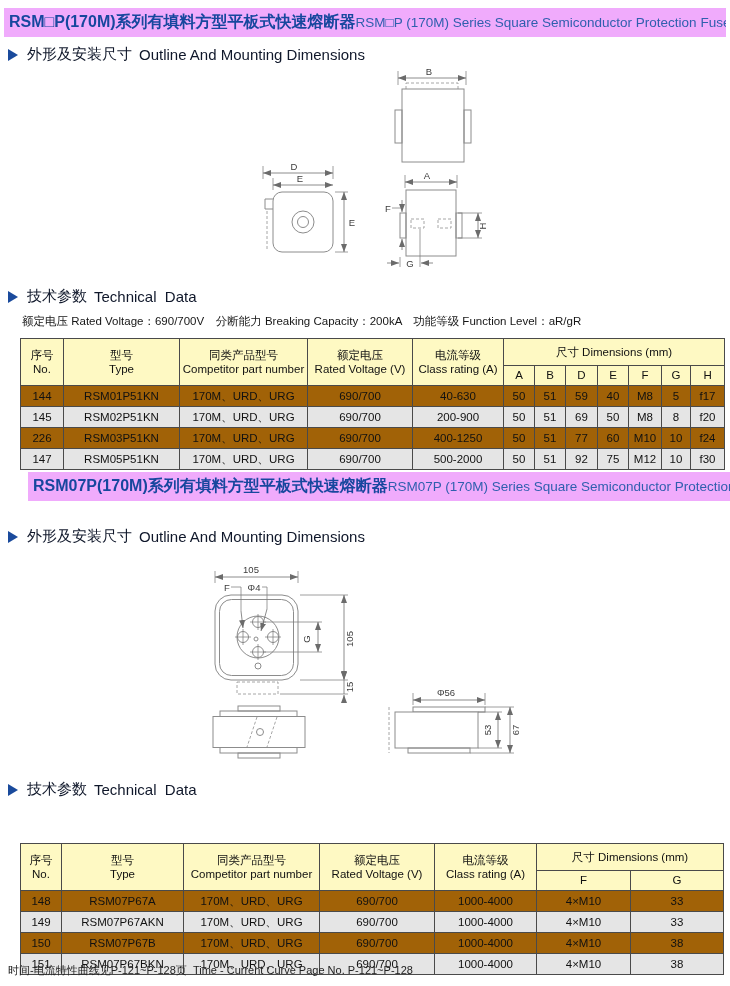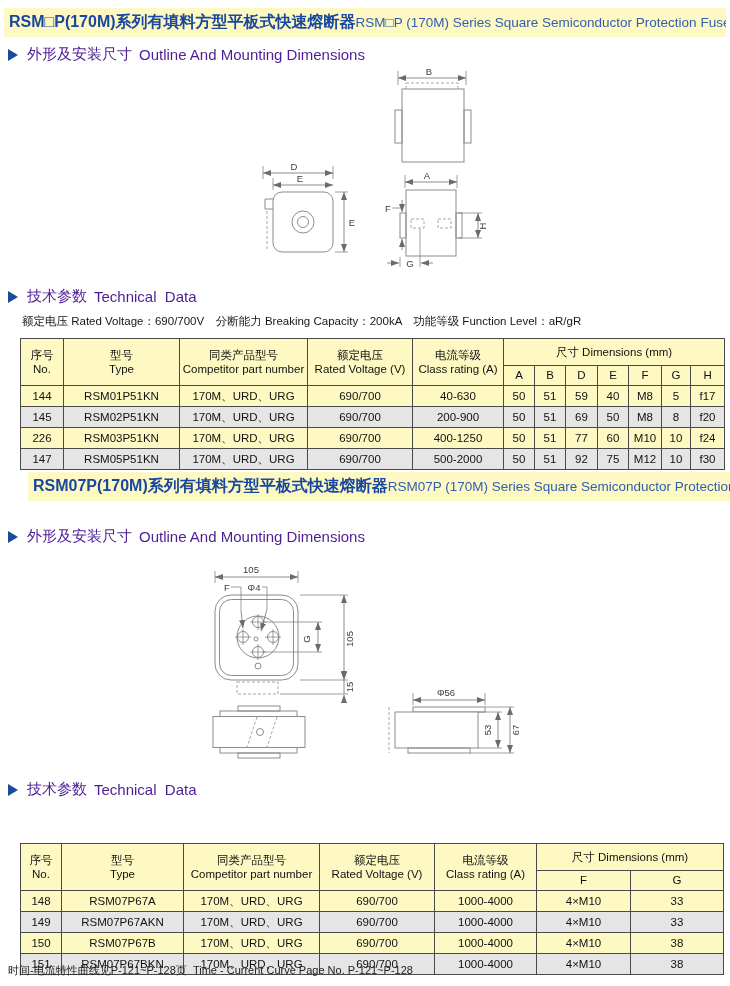--- a/index.html
+++ b/index.html
@@ -1,39 +1,39 @@
 <!DOCTYPE html>
 <html><head>
 <meta charset="utf-8">
 <style>
   html,body{margin:0;padding:0;background:#ffffff;}
   .page{position:relative;width:730px;height:986px;background:#ffffff;
         font-family:"Liberation Sans","DejaVu Sans",sans-serif;color:#1a1a1a;overflow:hidden;}
 
-  .band{position:absolute;left:4px;width:712px;height:29px;background:#fef9c3;
+  .band{position:absolute;left:4px;width:712px;height:29px;background:#f0abfc;
         display:flex;align-items:center;justify-content:space-between;
         padding:0 5px;white-space:nowrap;overflow:hidden;}
   .band-cn{color:#17479e;font-weight:bold;font-size:16px;}
   .band-en{color:#2f5fae;font-size:13.5px;}
 
-  .sec{position:absolute;left:8px;display:flex;align-items:center;font-size:15px;color:#4c1d95;white-space:pre;}
+  .sec{position:absolute;left:8px;display:flex;align-items:center;font-size:15px;color:#0f172a;white-space:pre;}
   .tri{width:0;height:0;border-left:10px solid #1a4a9c;border-top:6px solid transparent;
        border-bottom:6px solid transparent;margin-right:9px;}
   .sec-cn{margin-right:7px;}
 
   .ratings{position:absolute;left:22px;font-size:11.5px;color:#161616;white-space:pre;}
 
   table.spec{position:absolute;left:20px;border-collapse:collapse;table-layout:fixed;
              font-size:11.5px;color:#111;}
   .spec th,.spec td{border:1px solid #4a4a4a;text-align:center;vertical-align:middle;
                     padding:0 1px;overflow:hidden;}
   .spec thead th{background:#fef9c3;font-weight:normal;white-space:pre-line;line-height:1.25;}
   .spec thead tr:nth-child(1){height:27px;}
   .spec thead tr:nth-child(2){height:20px;}
-  .spec tbody tr{height:21px;background:#fef9c3;}
+  .spec tbody tr{height:21px;background:#a16207;}
   .spec tbody tr.alt{background:#e5e5e5;}
 
   .footer{position:absolute;left:8px;font-size:11px;color:#222;white-space:pre;}
 
   .drawing{position:absolute;}
   svg .s{fill:none;stroke:#8c8c8c;stroke-width:1;}
   svg .sf{fill:#ffffff;stroke:#8c8c8c;stroke-width:1;}
   svg .d{fill:none;stroke:#9c9c9c;stroke-width:0.9;stroke-dasharray:3,2;}
   svg .t{fill:none;stroke:#7d7d7d;stroke-width:0.75;}
   svg .m{fill:none;stroke:#6e6e6e;stroke-width:0.8;}

